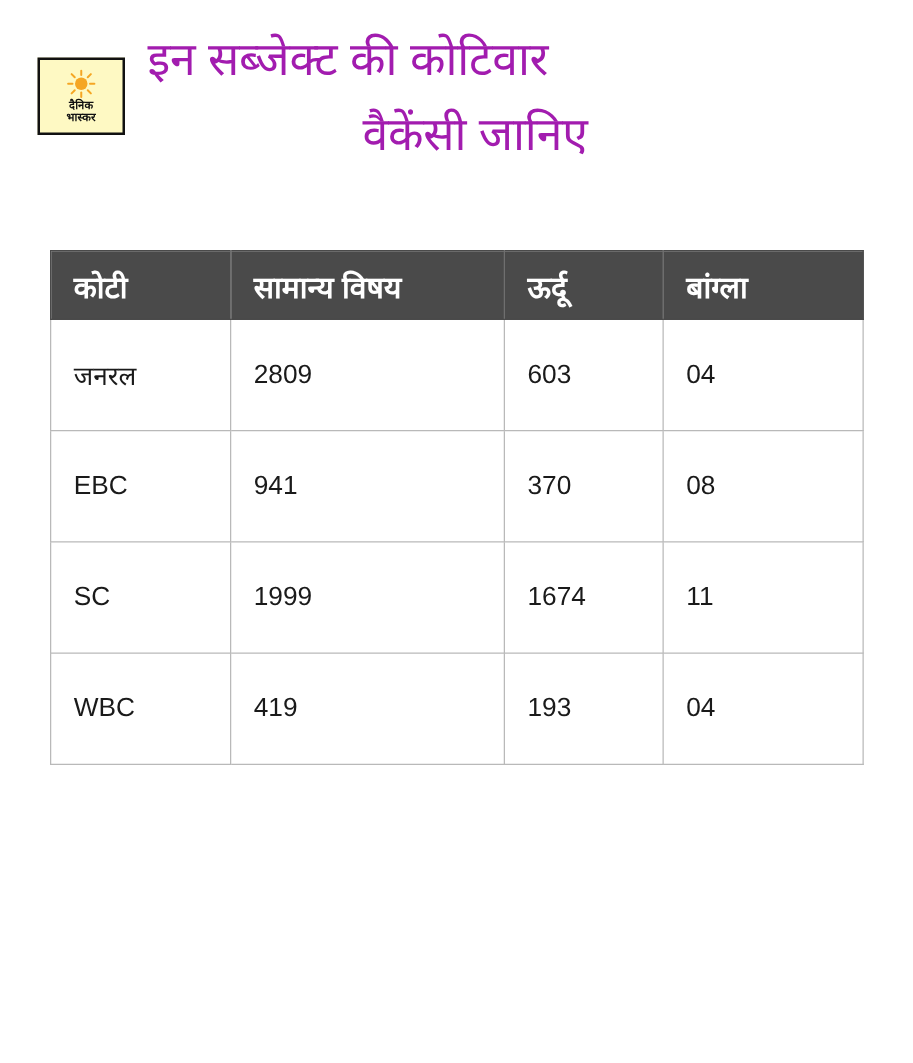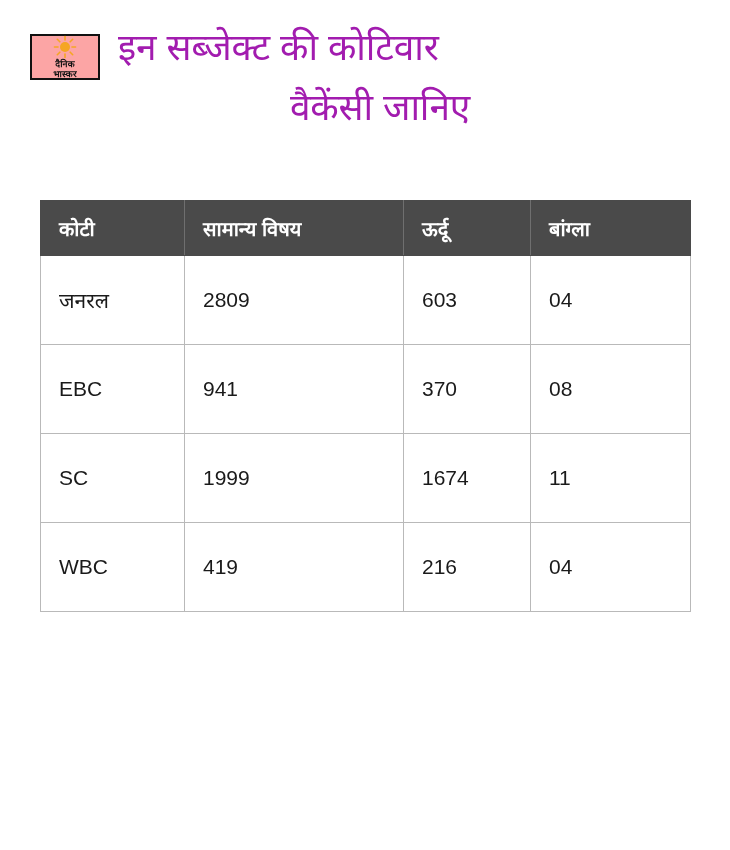--- a/index.html
+++ b/index.html
@@ -24,29 +24,29 @@
   
   .header {
     display: flex;
     align-items: flex-start;
     padding: 26px 30px 0 30px;
     box-sizing: border-box;
   }
   .logo-box {
     flex: 0 0 auto;
     width: 70px;
-    height: 46px;
+    height: 62px;
     border: 2px solid #111111;
     box-sizing: border-box;
     display: flex;
     flex-direction: column;
     align-items: center;
     justify-content: center;
-    margin-top: 8px;
-    background: #fca5a5;
+    margin-top: 20px;
+    background: #fef9c3;
   }
   .logo-sun {
     width: 24px;
     height: 24px;
     position: relative;
     margin-bottom: 1px;
   }
   .logo-sun svg { display: block; }
   .logo-text {
     text-align: center;
@@ -89,21 +89,21 @@
   }
   table.vacancy th,
   table.vacancy td {
     border: 1px solid #b9b9b9;
     text-align: left;
     vertical-align: middle;
   }
   table.vacancy thead th {
     background: #4a4a4a;
     color: #ffffff;
-    font-size: 20px;
+    font-size: 24px;
     font-weight: bold;
     height: 54px;
     padding: 0 18px;
     border: 1px solid #4a4a4a;
     border-right: 1px solid #6f6f6f;
   }
   table.vacancy thead th:last-child {
     border-right: 1px solid #4a4a4a;
   }
   table.vacancy tbody td {
@@ -185,20 +185,20 @@
         </tr>
         <tr>
           <td>SC</td>
           <td>1999</td>
           <td>1674</td>
           <td>11</td>
         </tr>
         <tr>
           <td>WBC</td>
           <td>419</td>
-          <td>216</td>
+          <td>193</td>
           <td>04</td>
         </tr>
       </tbody>
     </table>
   </div>
 
 </div>
 
 </body></html>

